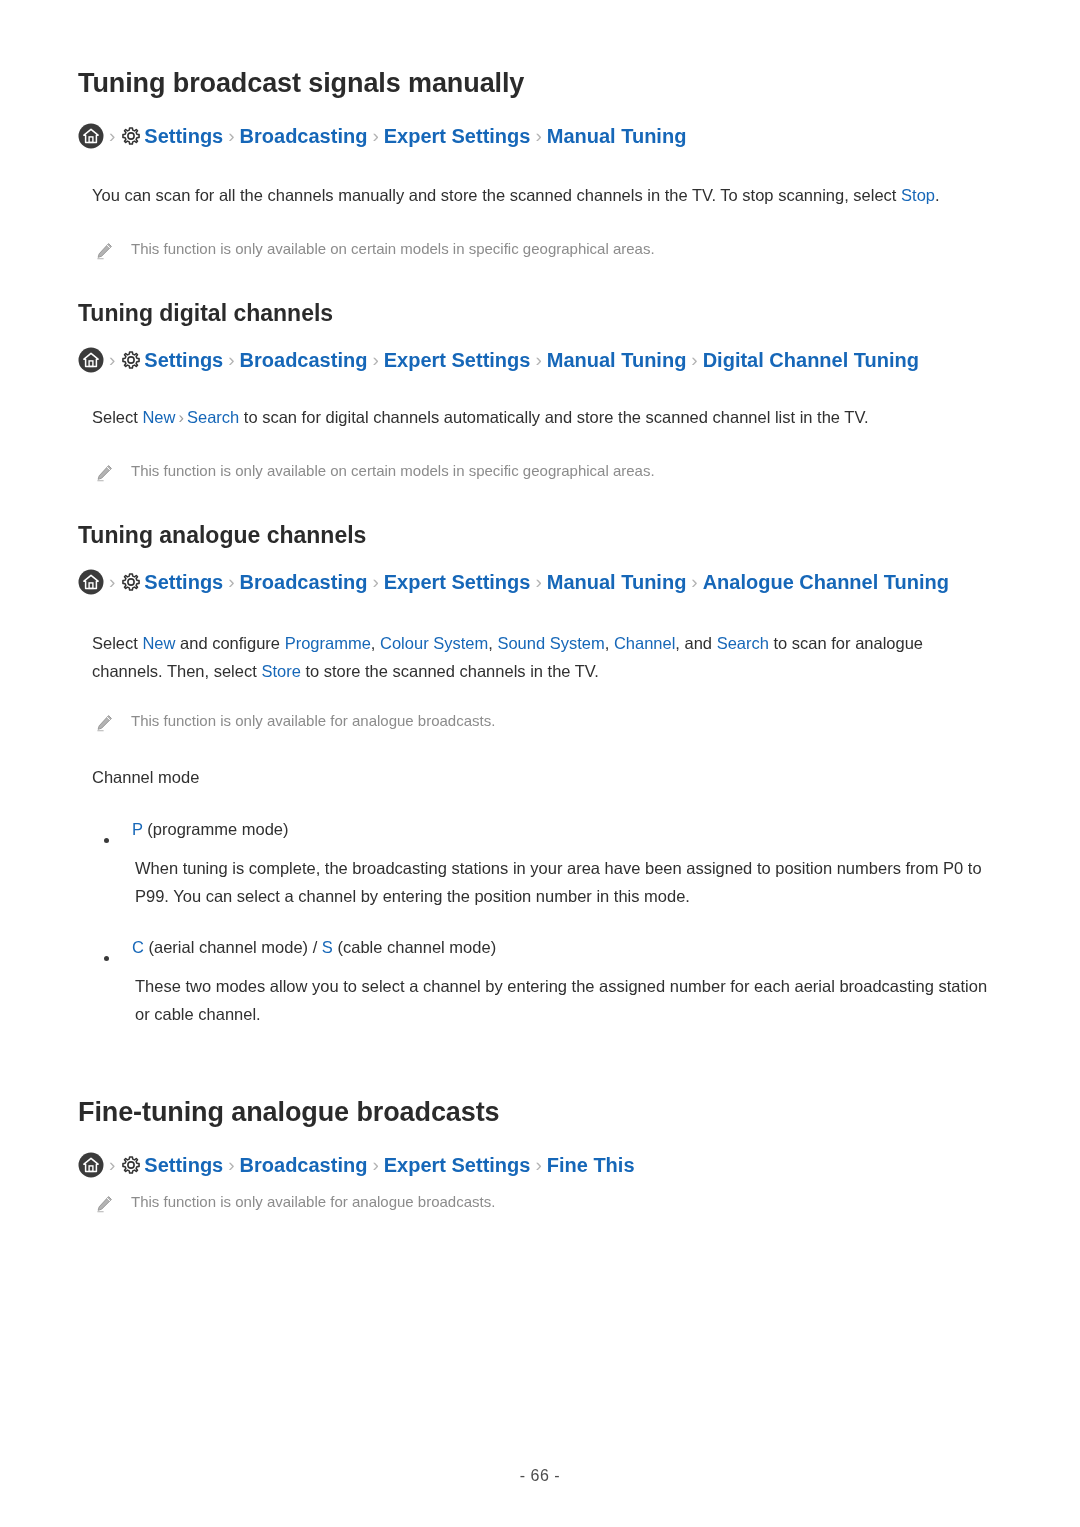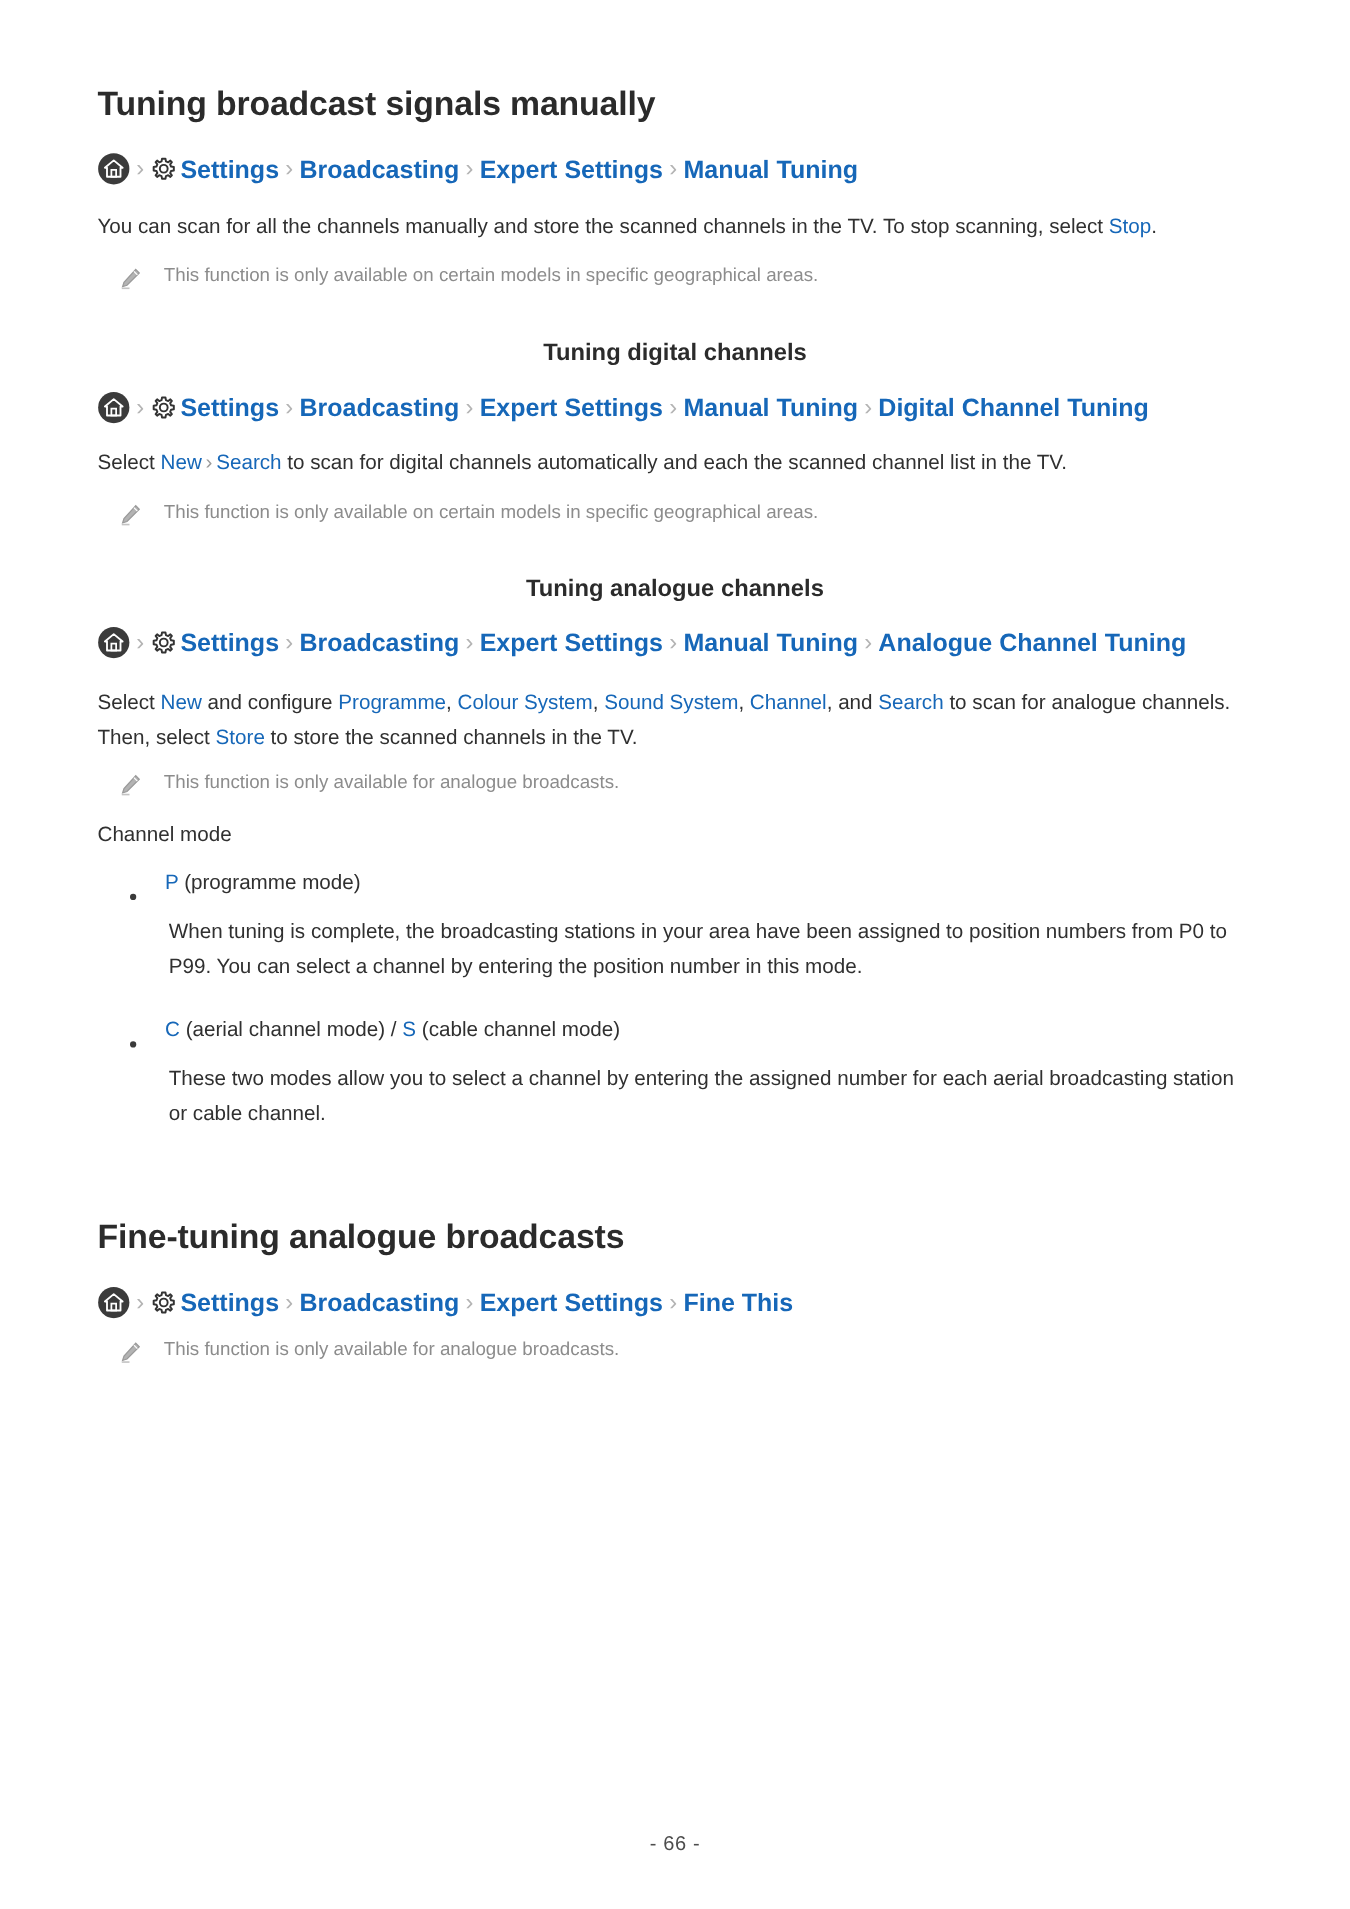--- a/index.html
+++ b/index.html
@@ -33,27 +33,26 @@
     color: #2b2b2b;
     margin: 0;
     padding: 0;
     letter-spacing: -0.1px;
     line-height: 1.3;
   }
   .h1-block-top { padding-top: 66px; }
   .h1-block-mid { padding-top: 64px; }
 
   h2.doc-h2 {
-    font-size: 19px;
+    font-size: 23px;
     font-weight: 600;
     color: #2b2b2b;
     margin: 0;
     padding: 0;
     line-height: 1.3;
-    text-align: center;
   }
 
   
   .breadcrumb {
     font-size: 20px;
     font-weight: 600;
     color: #1667b8;
     line-height: 30px;
     margin: 0;
     padding: 0;
@@ -81,21 +80,21 @@
     width: 22px;
     height: 22px;
     margin-right: 2px;
   }
 
   
   p.body-text {
     font-size: 16.5px;
     color: #303030;
     line-height: 28px;
-    margin: 0;
+    margin: 14px;
     padding: 0;
   }
   .lnk { color: #1667b8; }
   .lnk-sep {
     color: #9c9c9c;
     padding: 0 3px;
   }
 
   
   .note {
@@ -212,21 +211,21 @@
               <rect x="11.1" y="13.9" width="3.8" height="5.5" fill="none" stroke="#ffffff" stroke-width="1.4"></rect>
             </svg></span><span class="sep">›</span><span class="gear-icon"><svg viewBox="0 0 24 24" width="22" height="22">
               <g fill="none" stroke="#333333" stroke-width="1.7">
                 <circle cx="12" cy="12" r="3.4"></circle>
                 <path d="M12 3.2 L13.5 3.2 L13.9 5.6 L15.9 6.4 L17.8 4.9 L19.1 6.2 L17.6 8.1 L18.4 10.1 L20.8 10.5 L20.8 13.5 L18.4 13.9 L17.6 15.9 L19.1 17.8 L17.8 19.1 L15.9 17.6 L13.9 18.4 L13.5 20.8 L10.5 20.8 L10.1 18.4 L8.1 17.6 L6.2 19.1 L4.9 17.8 L6.4 15.9 L5.6 13.9 L3.2 13.5 L3.2 10.5 L5.6 10.1 L6.4 8.1 L4.9 6.2 L6.2 4.9 L8.1 6.4 L10.1 5.6 L10.5 3.2 Z" stroke-linejoin="round"></path>
               </g>
             </svg></span><span class="crumb">Settings</span><span class="sep">›</span><span class="crumb">Broadcasting</span><span class="sep">›</span><span class="crumb">Expert Settings</span><span class="sep">›</span><span class="crumb">Manual Tuning</span><span class="sep">›</span><span class="crumb">Digital Channel Tuning</span></div>
 
       <div class="sp-14"></div>
 
-      <p class="body-text"><span>Select </span><span class="lnk">New</span><span class="lnk-sep">›</span><span class="lnk">Search</span><span> to scan for digital channels automatically and each the scanned channel list in the TV.</span></p>
+      <p class="body-text"><span>Select </span><span class="lnk">New</span><span class="lnk-sep">›</span><span class="lnk">Search</span><span> to scan for digital channels automatically and store the scanned channel list in the TV.</span></p>
 
       <div class="sp-14"></div>
 
       <div class="note">
         <span class="pencil-icon"><svg viewBox="0 0 20 20" width="20" height="20">
               <path d="M14.6 2.6 L17.4 5.4 L7.6 15.2 L4.1 16.3 L5.2 12.8 Z" fill="#b3b3b3" stroke="#9a9a9a" stroke-width="1"></path>
               <path d="M13.1 4.1 L15.9 6.9" stroke="#ffffff" stroke-width="1"></path>
               <rect x="3.4" y="17.0" width="6.2" height="1.3" fill="#c4c4c4"></rect>
             </svg></span>
         <span class="note-text">This function is only available on certain models in specific geographical areas.</span>

